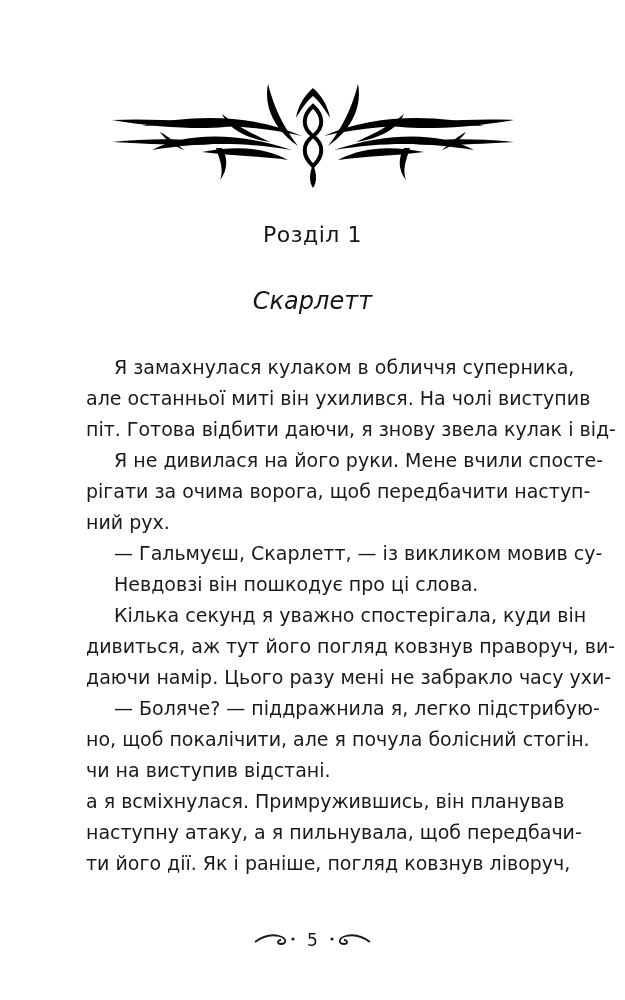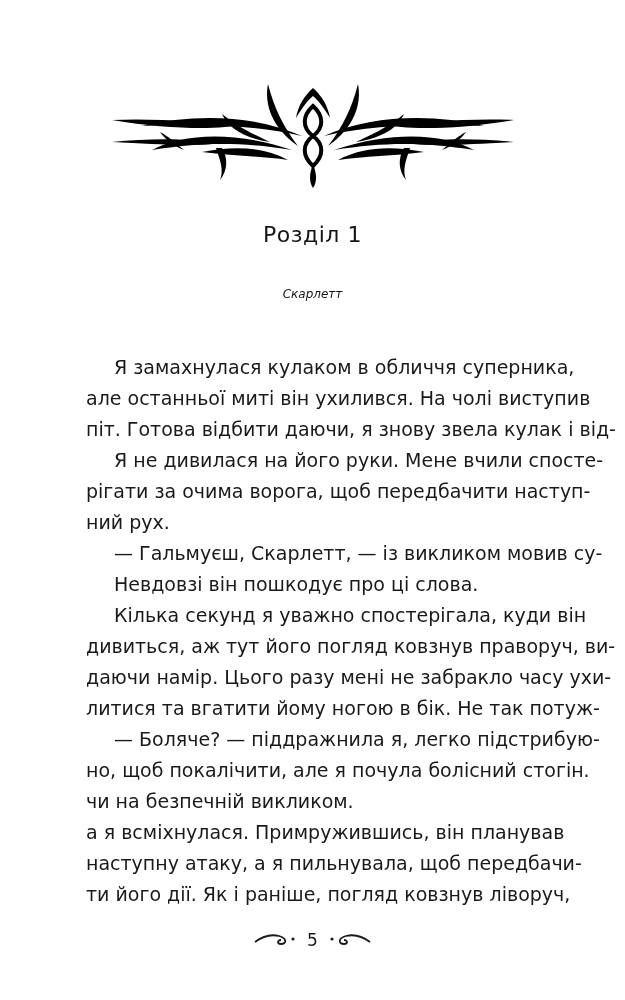--- a/index.html
+++ b/index.html
@@ -2,21 +2,21 @@
 <html><head>
 <meta charset="utf-8">
 <style>
   html, body { margin:0; padding:0; background:#ffffff; }
   body { width:625px; height:1000px; position:relative; overflow:hidden;
          font-family:"DejaVu Sans", sans-serif; color:#1a1a1a; }
   .ornament { position:absolute; left:112px; top:84px; width:402px; height:108px; }
   .chapter-title { position:absolute; left:0; width:625px; top:222px; text-align:center;
          font-family:"DejaVu Sans", sans-serif; font-size:22px; font-weight:normal; letter-spacing:0.5px; color:#151515; }
   .chapter-sub { position:absolute; left:0; width:625px; top:287px; text-align:center;
-         font-family:"DejaVu Sans", sans-serif; font-style:italic; font-size:12px; color:#151515; }
+         font-family:"DejaVu Sans", sans-serif; font-style:italic; font-size:24px; color:#151515; }
   .body-text { position:absolute; left:86px; width:451px; top:352px; }
   .line { display:block; height:31px; line-height:31px; font-size:19px; white-space:nowrap;
           text-align:justify; text-align-last:justify; color:#1a1a1a; }
   .line.last { text-align-last:left; }
   .line.indent { padding-left:28px; }
   .footer { position:absolute; left:0; width:625px; top:930px; display:flex; justify-content:center; align-items:center; gap:6px; }
   .page-num { font-family:"DejaVu Sans", sans-serif; font-size:17px; color:#1a1a1a; padding:0 4px; }
 </style>
 </head>
 <body>
@@ -59,24 +59,23 @@
     <span class="line">але останньої миті він ухилився. На чолі виступив</span>
     <span class="line">піт. Готова відбити даючи, я знову звела кулак і від-</span>
     <span class="line indent">Я не дивилася на його руки. Мене вчили спосте-</span>
     <span class="line">рігати за очима ворога, щоб передбачити наступ-</span>
     <span class="line last">ний рух.</span>
     <span class="line indent">— Гальмуєш, Скарлетт, — із викликом мовив су-</span>
     <span class="line indent last">Невдовзі він пошкодує про ці слова.</span>
     <span class="line indent">Кілька секунд я уважно спостерігала, куди він</span>
     <span class="line">дивиться, аж тут його погляд ковзнув праворуч, ви-</span>
     <span class="line">даючи намір. Цього разу мені не забракло часу ухи-</span>
-    <span class="line">литися та вгатити йому ногою в бік. Не так потуж-</span>
     <span class="line indent">— Боляче? — піддражнила я, легко підстрибую-</span>
     <span class="line last">но, щоб покалічити, але я почула болісний стогін.</span>
-    <span class="line last">чи на безпечній викликом.</span>
+    <span class="line last">чи на виступив відстані.</span>
     <span class="line">а я всміхнулася. Примружившись, він планував</span>
     <span class="line">наступну атаку, а я пильнувала, щоб передбачи-</span>
     <span class="line">ти його дії. Як і раніше, погляд ковзнув ліворуч,</span>
   </div>
 
 <div class="footer">
   <svg width="44" height="16" viewBox="0 0 44 16">
     <path d="M2 10 C10 4 18 2 26 4 C34 6 34 12 28 12 C24 12 24 8 28 8" fill="none" stroke="#1a1a1a" stroke-width="1.8"></path>
     <circle cx="40" cy="7" r="1.6" fill="#1a1a1a"></circle>
   </svg>

